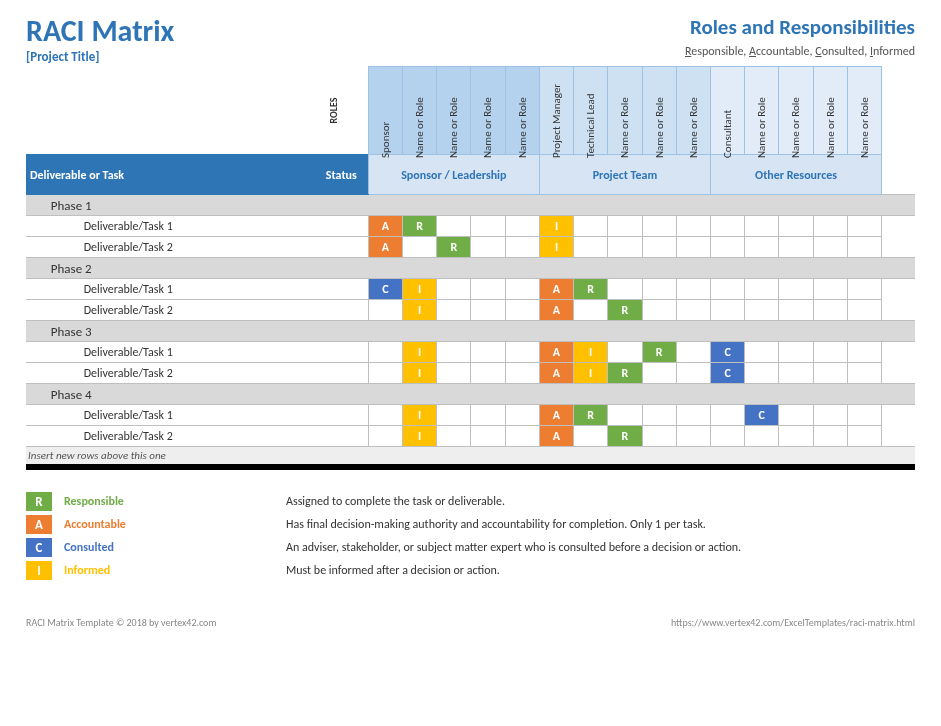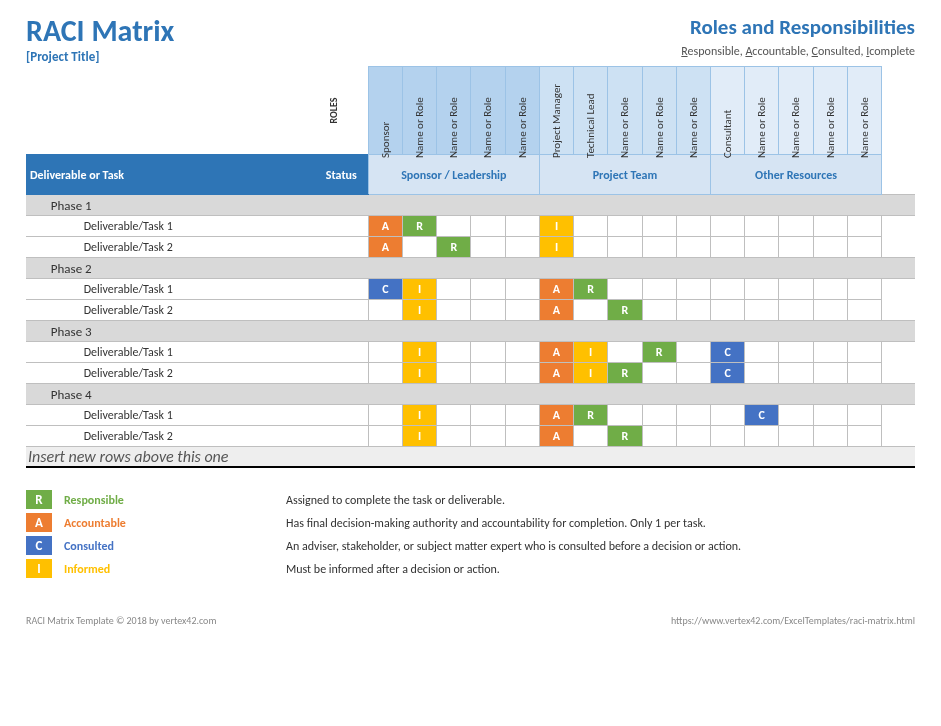--- a/index.html
+++ b/index.html
@@ -65,22 +65,22 @@
   .taskrow .statuscell { border-bottom: 1px solid #bfbfbf; text-align:center;}
   .cell {
     border: 1px solid #bfbfbf;
     text-align: center; font-weight: bold; font-size: 13px; color: #fff;
   }
   .R { background: #70ad47; }
   .A { background: #ed7d31; }
   .C { background: #4472c4; }
   .I { background: #ffc000; }
   .insertrow td {
-    background: #eee; border-top: 1px solid #bfbfbf; border-bottom: 2px solid #000000;
-    height: 20px; font-style: italic; color: #555; font-size: 16px; padding-left: 2px;
+    background: #eee; border-top: 1px solid #bfbfbf; border-bottom: 6px solid #000000;
+    height: 20px; font-style: italic; color: #555; font-size: 11px; padding-left: 2px;
   }
   .legend { margin-top: 22px; }
   .legend-row { display: flex; align-items: center; gap: 12px; margin-bottom: 4px; font-size: 12px;}
   .legend-chip { width: 26px; height: 19px; color: #fff; font-weight: bold; display:flex; align-items:center; justify-content:center; font-size: 13px;}
   .legend-lbl { width: 90px; font-weight: bold; }
   .legend-lbl.R { background:none; color:#70ad47;}
   .legend-lbl.A { background:none; color:#ed7d31;}
   .legend-lbl.C { background:none; color:#4472c4;}
   .legend-lbl.I { background:none; color:#ffc000;}
   .legend-desc { color: #333; flex:1; margin-left: 120px;}
@@ -90,21 +90,21 @@
 <body>
 
 <div class="header">
   <div class="h-left">
     <div class="title">RACI Matrix</div>
     <div class="subtitle">[Project Title]</div>
   </div>
   <div class="h-right">
     <div class="title">Roles and Responsibilities</div>
     <div class="subtitle">
-      <span class="ul">R</span><span>esponsible, </span><span class="ul">A</span><span>ccountable, </span><span class="ul">C</span><span>onsulted, </span><span class="ul">I</span><span>complete</span>
+      <span class="ul">R</span><span>esponsible, </span><span class="ul">A</span><span>ccountable, </span><span class="ul">C</span><span>onsulted, </span><span class="ul">I</span><span>nformed</span>
     </div>
   </div>
 </div>
 
 <table>
   <colgroup>
     <col class="indent">
       <col class="indent">
       <col class="taskcol">
       <col class="status">

